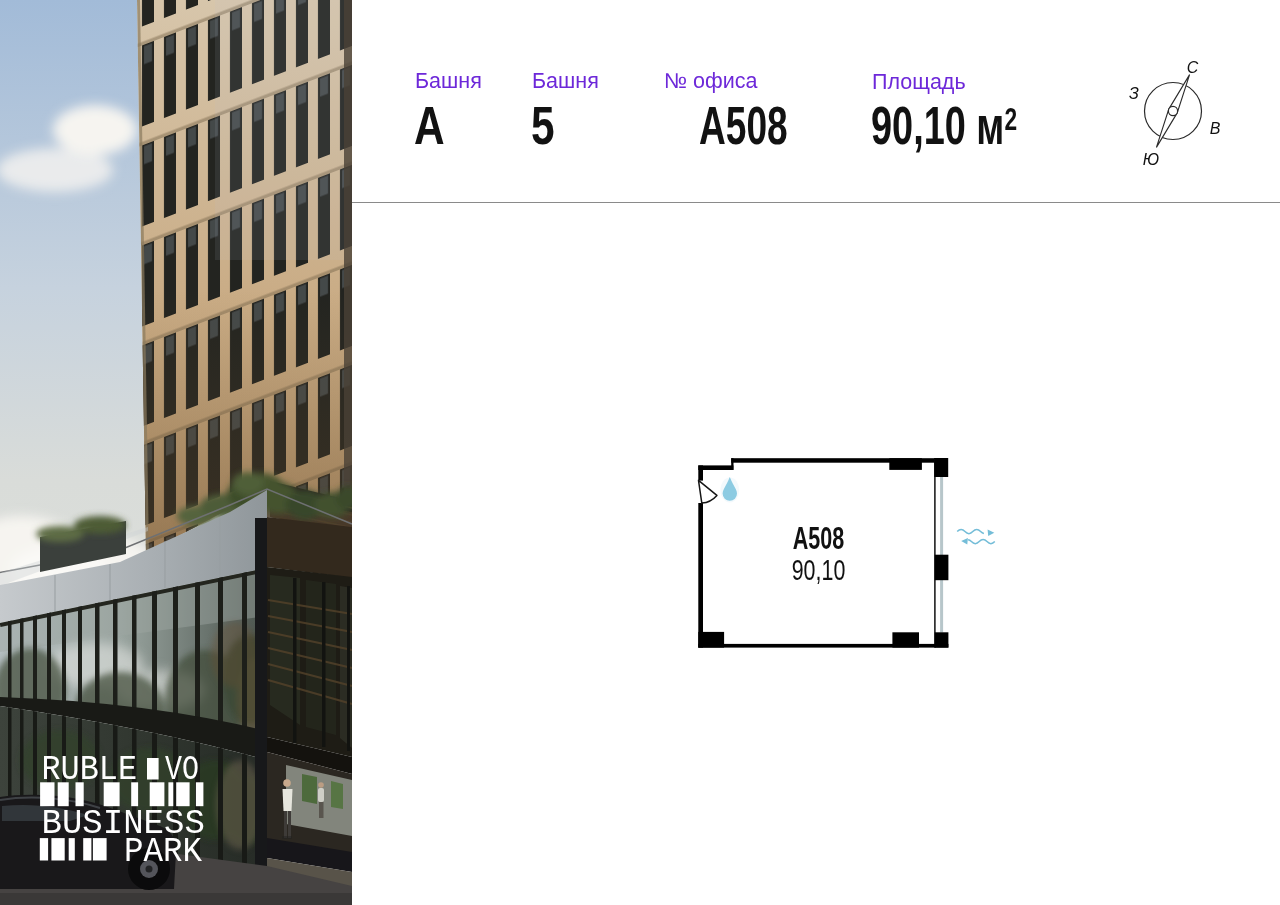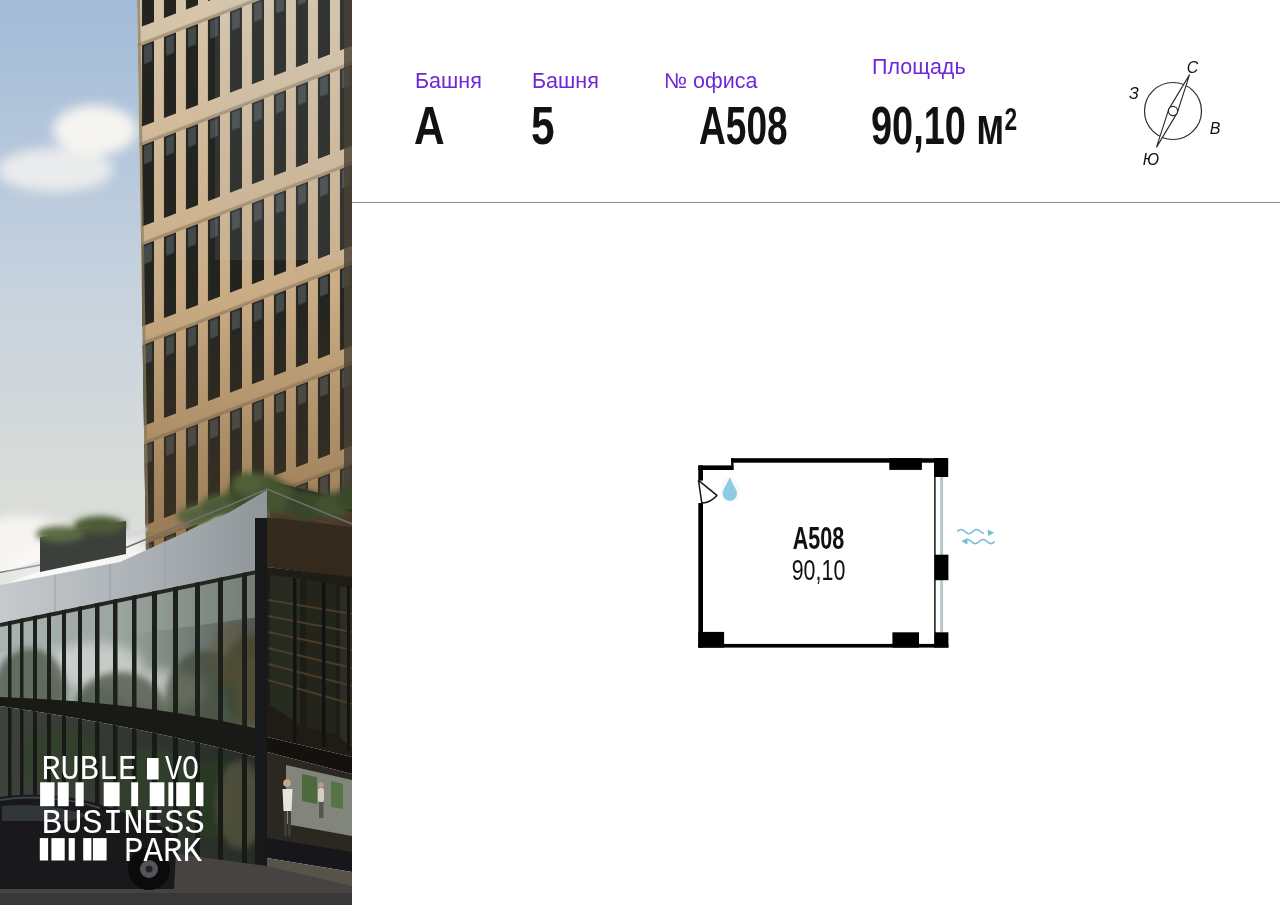--- a/index.html
+++ b/index.html
@@ -306,21 +306,21 @@
 <div class="abs val" style="left:414px;top:94.5px;transform:scaleX(0.80) translateZ(0)">А</div>
 
 <div class="abs lbl" style="left:532px;top:68.5px">Башня</div>
 
 <div class="abs val" style="left:531px;top:94.5px;transform:scaleX(0.80) translateZ(0)">5</div>
 
 <div class="abs lbl" style="left:664px;top:68.5px">№ офиса</div>
 
 <div class="abs val" style="left:699px;top:94.5px;transform:scaleX(0.70) translateZ(0)">А508</div>
 
-<div class="abs lbl" style="left:872px;top:55px">Площадь</div>
+<div class="abs lbl" style="left:872px;top:70px">Площадь</div>
 
 <div class="abs val" style="left:871px;top:94.5px;transform:scaleX(0.715) translateZ(0)">90,10 м<span style="font-size:60%;vertical-align:14px">2</span></div>
 
 <div class="abs" style="left:352px;top:202px;width:928px;height:1.4px;background:#8a8a8a"></div>
 
 <svg class="abs" style="left:1113px;top:50px" width="125" height="125" viewBox="1113 50 125 125" fill="none">
 
   <circle cx="1173" cy="111" r="28.5" stroke="#2a2a2a" stroke-width="1.2"></circle>
 
   <g transform="rotate(24.5 1173 111)">

